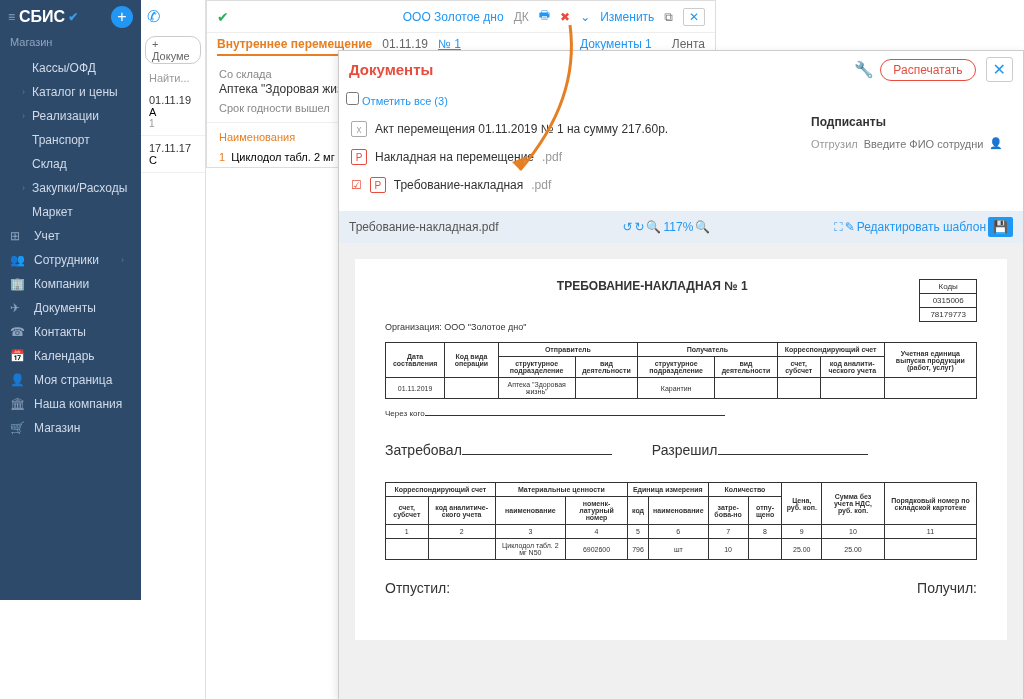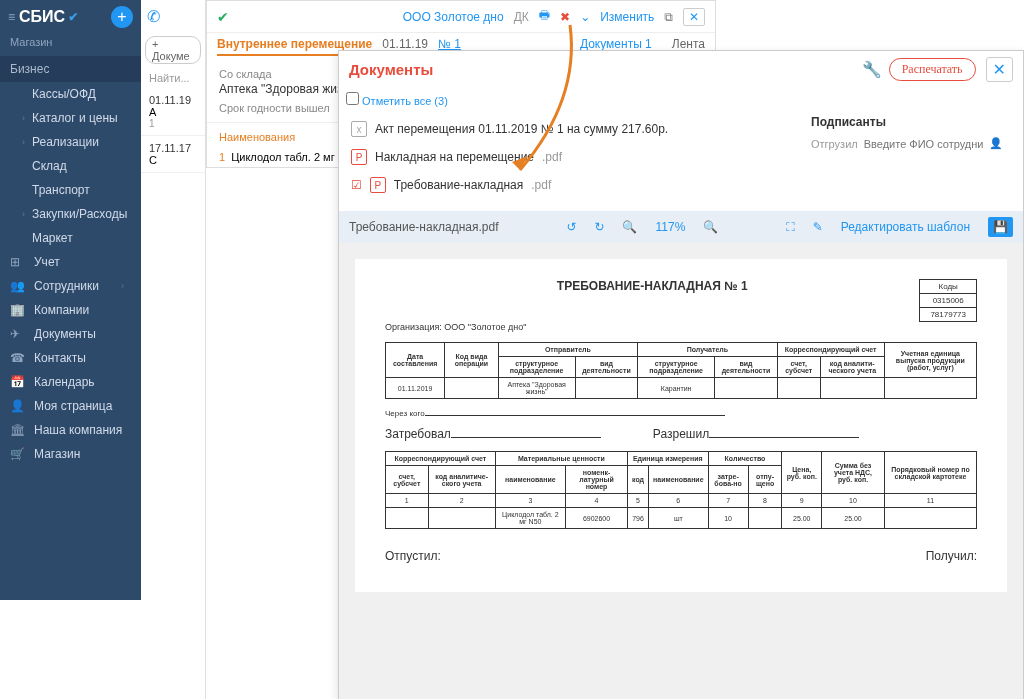--- a/index.html
+++ b/index.html
@@ -50,94 +50,93 @@
 .p1-row .n { color: #e67e22; }
 
 
 .arrow { position: absolute; left: 470px; top: 20px; width: 140px; height: 160px; pointer-events: none; z-index: 50; }
 
 
 .panel2 { position: absolute; left: 338px; top: 50px; width: 686px; height: 649px; background: #fff; border: 1px solid #ccc; box-shadow: -2px 2px 8px rgba(0,0,0,0.1); }
 .p2-head { display: flex; align-items: center; padding: 6px 10px; }
 .p2-head .ttl { color: #e74c3c; font-size: 15px; font-weight: bold; flex: 1; }
 .p2-head .ico { color: #2196f3; margin: 0 6px; cursor: pointer; }
-.p2-head .btn { border: 1px solid #e74c3c; color: #e74c3c; border-radius: 12px; padding: 3px 12px; font-size: 12px; cursor: pointer; font-family: Liberation Serif, serif; }
+.p2-head .btn { border: 1px solid #e74c3c; color: #e74c3c; border-radius: 12px; padding: 3px 12px; font-size: 12px; cursor: pointer; }
 .p2-head .cls { color: #2196f3; margin-left: 10px; border: 1px solid #ccc; padding: 2px 6px; border-radius: 3px; cursor: pointer; }
 .p2-mark { padding: 4px 7px; font-size: 11px; }
 .p2-mark label { color: #2196f3; }
 .p2-files { padding: 4px 0; }
 .p2-file { display: flex; align-items: center; gap: 8px; padding: 6px 12px; font-size: 12px; }
 .p2-file .fi { width: 16px; height: 16px; font-size: 10px; color: #e74c3c; border: 1px solid #e74c3c; border-radius: 2px; display: flex; align-items: center; justify-content: center; }
 .p2-file .fi.x { color: #aaa; border-color: #aaa; }
 .p2-file .nm { color: #333; }
 .p2-file .ext { color: #999; }
 .p2-file.sel { }
 .p2-file .chk { color: #e74c3c; }
 .p2-sign { position: absolute; right: 12px; top: 64px; width: 200px; font-size: 12px; }
 .p2-sign .h { color: #333; font-weight: bold; margin-bottom: 8px; }
 .p2-sign .r { display: flex; gap: 6px; color: #999; font-size: 11px; align-items: center; }
 .p2-sign input { border: none; font-size: 11px; color: #999; width: 120px; }
 
 
-.pdfbar { background: #e8eef5; display: flex; align-items: center; padding: 6px 10px; font-size: 12px; color: #555; gap: 18px; margin-top: 8px; }
+.pdfbar { background: #e8eef5; display: flex; align-items: center; padding: 6px 10px; font-size: 12px; color: #555; gap: 2px; margin-top: 8px; }
 .pdfbar .sp { flex: 1; }
 .pdfbar .ico { color: #2196f3; cursor: pointer; }
 .pdfbar .zoom { color: #2196f3; }
 .pdfbar .ed { color: #2196f3; cursor: pointer; }
 .pdfbar .sv { background: #2196f3; color: #fff; padding: 3px 5px; border-radius: 2px; cursor: pointer; }
 
 
 .pdfdoc { background: #f0f0f0; padding: 16px; height: 480px; overflow: hidden; }
 .pdfpage { background: #fff; padding: 20px 30px; font-size: 9px; color: #333; }
 .pdfpage .meta { text-align: left; font-size: 8px; margin-left: 380px; margin-bottom: 20px; line-height: 1.4; }
 .pdfpage .title { text-align: center; font-weight: bold; font-size: 12px; margin-bottom: 10px; }
 .pdfpage .codes { float: right; }
 .pdfpage .codes table { border-collapse: collapse; }
 .pdfpage .codes td { border: 1px solid #333; padding: 2px 10px; font-size: 8px; text-align: center; }
 .pdfpage .forms { text-align: right; font-size: 8px; margin-right: 80px; line-height: 1.8; }
 .pdfpage .org { font-size: 9px; margin: 8px 0; clear: both; }
 .pdfpage table.t1 { border-collapse: collapse; width: 100%; margin: 10px 0; }
 .pdfpage table.t1 th, .pdfpage table.t1 td { border: 1px solid #333; padding: 3px 4px; font-size: 7px; text-align: center; vertical-align: middle; }
 .pdfpage .line { margin: 8px 0; font-size: 8px; }
-.pdfpage .line2 { display: flex; gap: 52px; margin: 9px 0; font-size: 12px; }
+.pdfpage .line2 { display: flex; gap: 40px; margin: 24px 0; font-size: 14px; }
 .pdfpage .u { border-bottom: 1px solid #333; display: inline-block; min-width: 150px; }
 </style>
 </head>
 <body>
 
 <div class="sidebar">
   <div class="sb-top">
     <span style="color:#8ea3bd;margin-right:4px">≡</span>
     <span class="sb-logo">
         <span>СБИС</span>
         <span class="sb-bird">✔</span>
       </span>
     <span class="sb-plus">+</span>
   </div>
   <div class="sb-sub">Магазин</div>
-  <div class="sb-section">Бизнес</div>
   <div class="sb-item">
       <span class="sb-chev"></span>
       <span>Кассы/ОФД</span>
     </div>
   <div class="sb-item">
       <span class="sb-chev">›</span>
       <span>Каталог и цены</span>
     </div>
   <div class="sb-item">
       <span class="sb-chev">›</span>
       <span>Реализации</span>
     </div>
   <div class="sb-item">
       <span class="sb-chev"></span>
+      <span>Транспорт</span>
+    </div>
+  <div class="sb-item">
+      <span class="sb-chev"></span>
       <span>Склад</span>
-    </div>
-  <div class="sb-item">
-      <span class="sb-chev"></span>
-      <span>Транспорт</span>
     </div>
   <div class="sb-item">
       <span class="sb-chev">›</span>
       <span>Закупки/Расходы</span>
     </div>
   <div class="sb-item">
       <span class="sb-chev"></span>
       <span>Маркет</span>
     </div>
   <div class="sb-item top">

